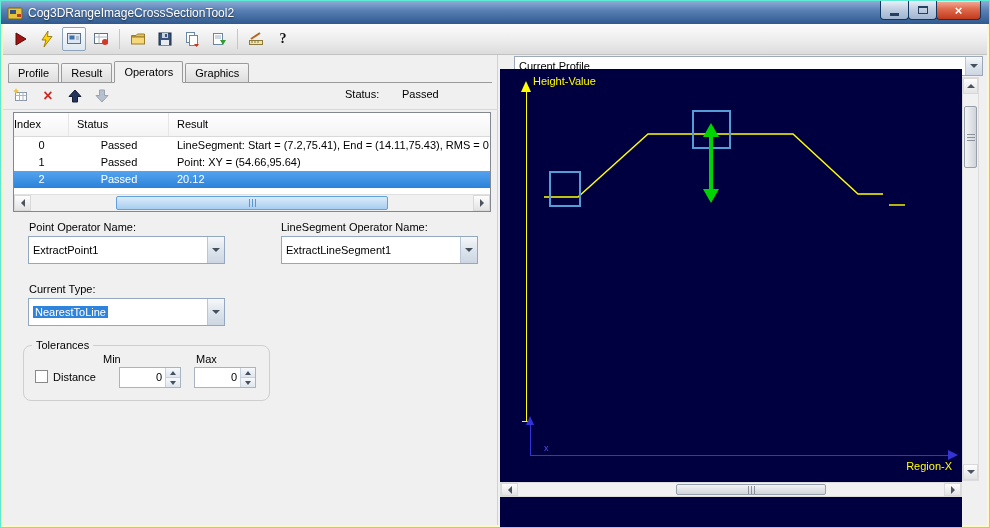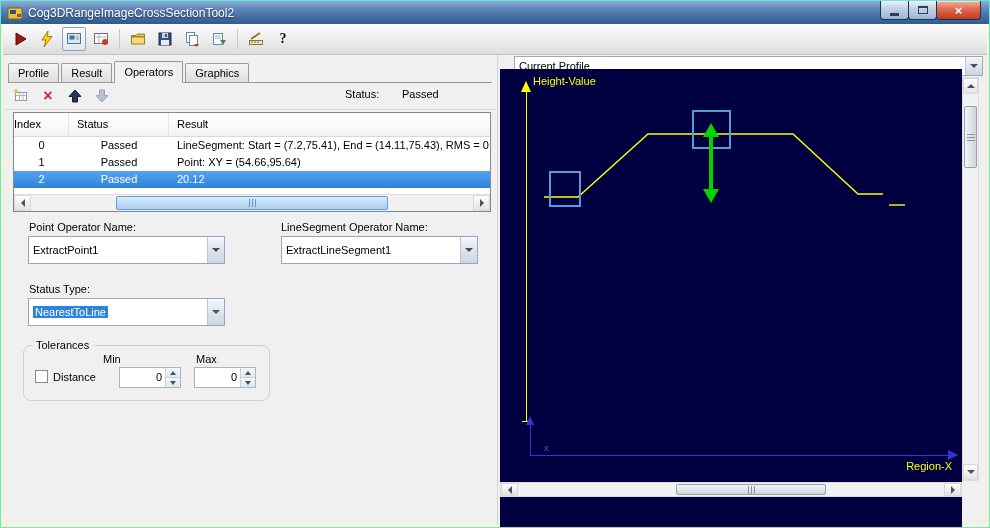--- a/index.html
+++ b/index.html
@@ -285,21 +285,21 @@
         </div>
 
         <span class="flabel" style="top:166px;left:278px">LineSegment Operator Name:</span>
         <div class="combo" style="top:181px;left:278px;width:197px">
           <span class="cval">ExtractLineSegment1</span>
           <span class="cbtn">
               <i class="t-down"></i>
             </span>
         </div>
 
-        <span class="flabel" style="top:228px;left:26px">Status Type:</span>
+        <span class="flabel" style="top:228px;left:26px">Current Type:</span>
         <div class="combo" style="top:243px;left:25px;width:197px">
           <span class="cval">
               <span class="hl">NearestToLine</span>
             </span>
           <span class="cbtn">
               <i class="t-down"></i>
             </span>
         </div>
 
         <div class="groupbox">

